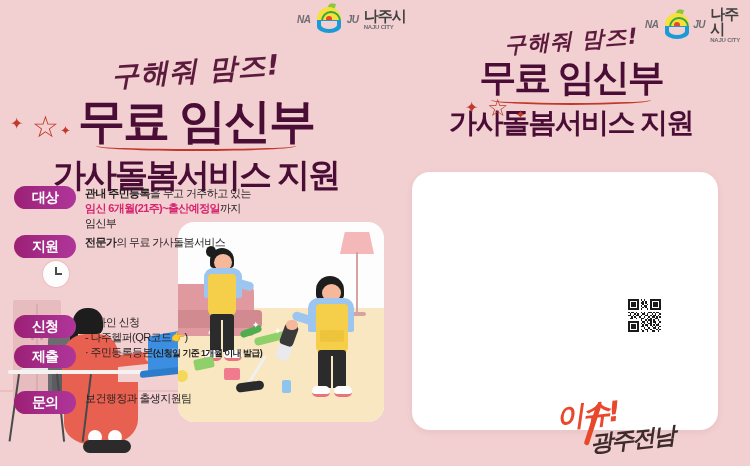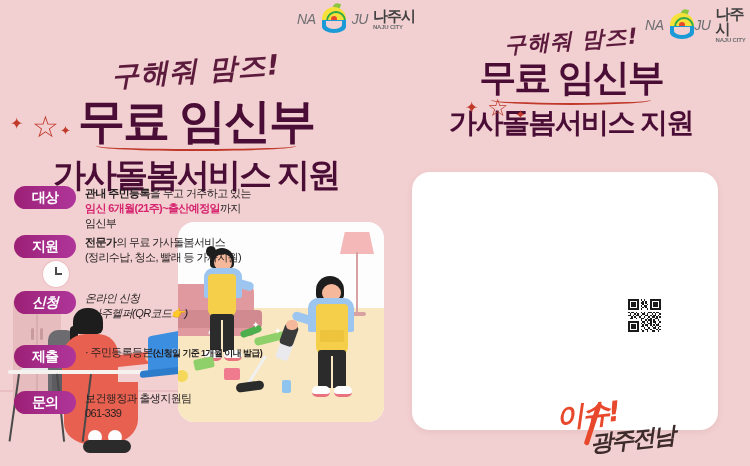--- a/index.html
+++ b/index.html
@@ -7,21 +7,21 @@
     width:750px;height:466px;overflow:hidden;
     font-family:"Liberation Sans","DejaVu Sans",sans-serif;
     background:#f2cfd0;position:relative;
   }
   .poster{position:absolute;inset:0;background:#f2cfd0;overflow:hidden;}
 
   
   .logo{position:absolute;display:flex;align-items:center;gap:3px;}
   .logo-left{left:297px;top:4px;}
   .logo-right{left:645px;top:6px;}
-  .logo .na,.logo .ju{font-style:italic;font-weight:normal;font-size:14px;color:#6d6e71;letter-spacing:-.4px;}
+  .logo .na,.logo .ju{font-style:italic;font-weight:bold;font-size:10px;color:#6d6e71;letter-spacing:-.4px;}
   .mark{position:relative;width:30px;height:30px;}
   .mark .leaf{position:absolute;left:14px;top:-1px;width:7px;height:8px;background:#8cc63f;border-radius:60% 0 60% 0;transform:rotate(18deg);}
   .mark .ring{position:absolute;left:3px;top:3px;width:24px;height:24px;border-radius:50%;background:#f7e03a;}
   .mark .ring2{position:absolute;left:7px;top:7px;width:16px;height:16px;border-radius:50%;border:2.5px solid #2aa84a;}
   .mark .ring3{position:absolute;left:12px;top:12px;width:6px;height:6px;border-radius:50%;background:#e8472b;}
   .mark .bowl{position:absolute;left:3px;top:16px;width:24px;height:13px;background:#1a9ad7;border-radius:0 0 50% 50%;}
   .mark .bowl-in{position:absolute;left:7px;top:17px;width:16px;height:8px;background:#f2cfd0;border-radius:0 0 50% 50%;}
   .logo-name{display:flex;flex-direction:column;line-height:1;margin-left:2px;}
   .logo-ko{font-size:15px;font-weight:bold;color:#404040;letter-spacing:-1px;}
   .logo-en{font-size:6px;font-weight:bold;color:#6d6e71;letter-spacing:-.2px;margin-top:1px;}
@@ -138,21 +138,21 @@
   .card{position:absolute;left:412px;top:172px;width:306px;height:258px;background:#fff;border-radius:18px;
         box-shadow:0 2px 6px rgba(140,90,100,.10);}
   .row{position:absolute;left:14px;display:flex;align-items:flex-start;}
   .badge{flex:0 0 auto;width:62px;height:23px;border-radius:12px;
          background:linear-gradient(90deg,#9c1f74 0%,#a32a86 40%,#b0359a 100%);
          color:#fff;font-size:14px;font-weight:bold;letter-spacing:-1px;
          display:flex;align-items:center;justify-content:center;}
   .rtext{margin-left:9px;font-size:11px;color:#231f20;line-height:1.38;letter-spacing:-.6px;white-space:nowrap;}
   .mg{color:#d6246e;font-weight:bold;}
   .small{font-size:9px;font-weight:bold;letter-spacing:-.6px;}
-  .r1{top:186px;} .r2{top:235px;} .r3{top:291px;font-style:italic;} .r4{top:345px;} .r5{top:391px;}
+  .r1{top:186px;} .r2{top:235px;} .r3{top:315px;} .r4{top:345px;} .r5{top:391px;}
 
   .qr{position:absolute;left:628px;top:299px;width:33px;height:33px;background:#fff;}
   .qr svg{display:block;}
   .point{color:#f5b301;font-size:11px;}
 
   
   .wm{position:absolute;left:556px;top:396px;width:170px;height:64px;pointer-events:none;}
   .wm-i{position:absolute;left:0;top:0;font-size:28px;font-weight:bold;color:#e8482c;font-style:italic;
         transform:rotate(-6deg);letter-spacing:-2px;font-family:"DejaVu Sans",sans-serif;}
   .wm-g{position:absolute;left:34px;top:28px;font-size:23px;font-weight:bold;color:#3e2b2b;font-style:italic;
@@ -315,41 +315,39 @@
     <div class="rtext">
         <div><span style="font-weight: bold;">관내 주민등록</span><span>을 두고 거주하고 있는</span></div>
         <div><span class="mg">임신 6개월(21주)~출산예정일</span><span>까지</span></div>
         <div><span>임신부</span></div>
       </div>
   </div>
   <div class="row r2">
     <div class="badge">지원</div>
     <div class="rtext">
         <div><span style="font-weight: bold;">전문가</span><span>의 </span><span style="font-weight: normal;">무료</span><span> 가사돌봄서비스</span></div>
-        <div><span>(정리수납, 청소, 빨래 등 가사지원)</span></div>
       </div>
   </div>
   <div class="row r3">
     <div class="badge">신청</div>
     <div class="rtext">
         <div><span>온라인 신청</span></div>
         <div><span>- 나주헬퍼(QR코드</span><span class="point">👉</span><span>)</span></div>
       </div>
   </div>
   <div class="row r4">
     <div class="badge">제출</div>
     <div class="rtext">
         <div><span>· 주민등록등본</span><span class="small">(신청일 기준 1개월 이내 발급)</span></div>
       </div>
   </div>
   <div class="row r5">
     <div class="badge">문의</div>
     <div class="rtext">
         <div><span>보건행정과 출생지원팀</span></div>
-        <div><span>061-339</span></div>
       </div>
   </div>
 
   <div class="qr">
     <svg width="33" height="33" viewBox="0 0 21 21" shape-rendering="crispEdges" aria-hidden="true">
       <rect width="21" height="21" fill="#fff"></rect>
       <g fill="#1a1a1a">
         <rect x="0" y="0" width="7" height="1"></rect>
           <rect x="0" y="6" width="7" height="1"></rect>
         <rect x="0" y="0" width="1" height="7"></rect>

